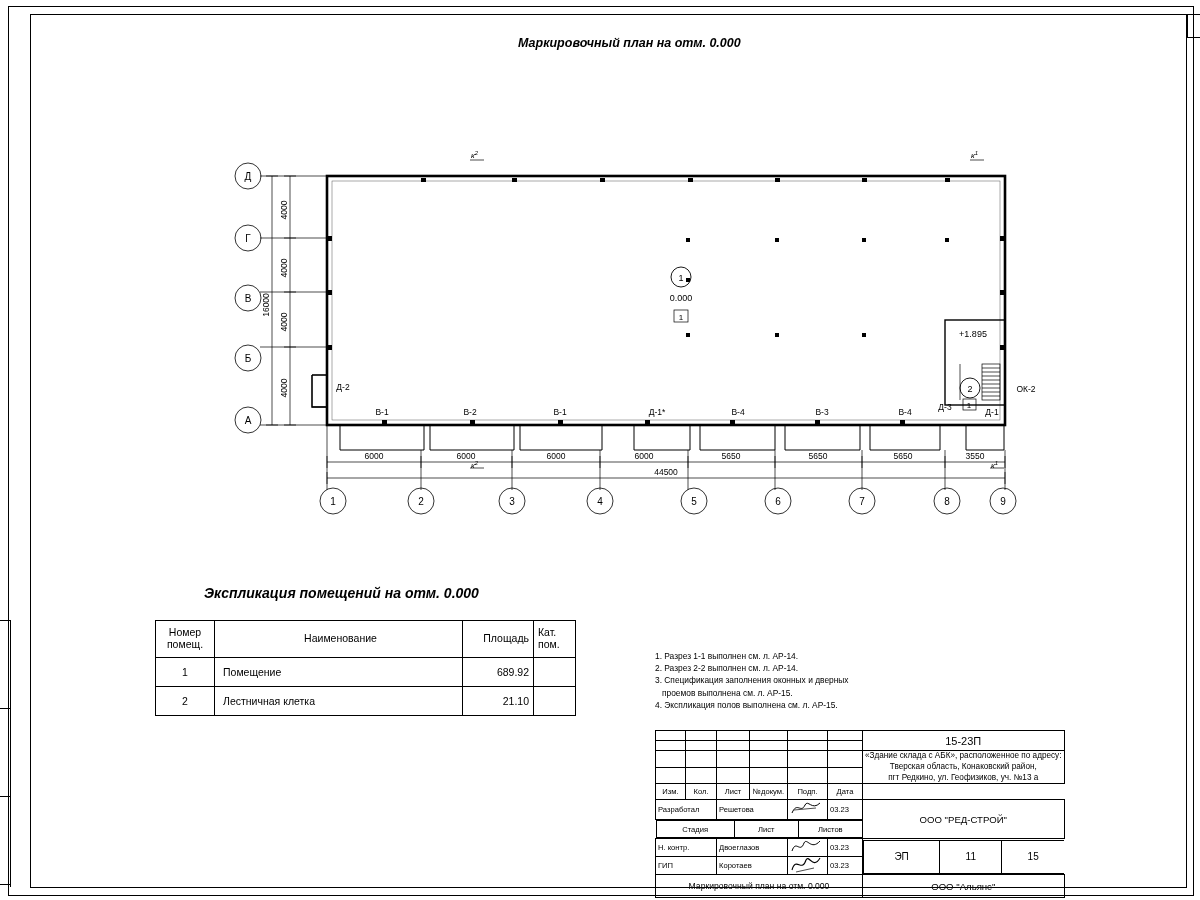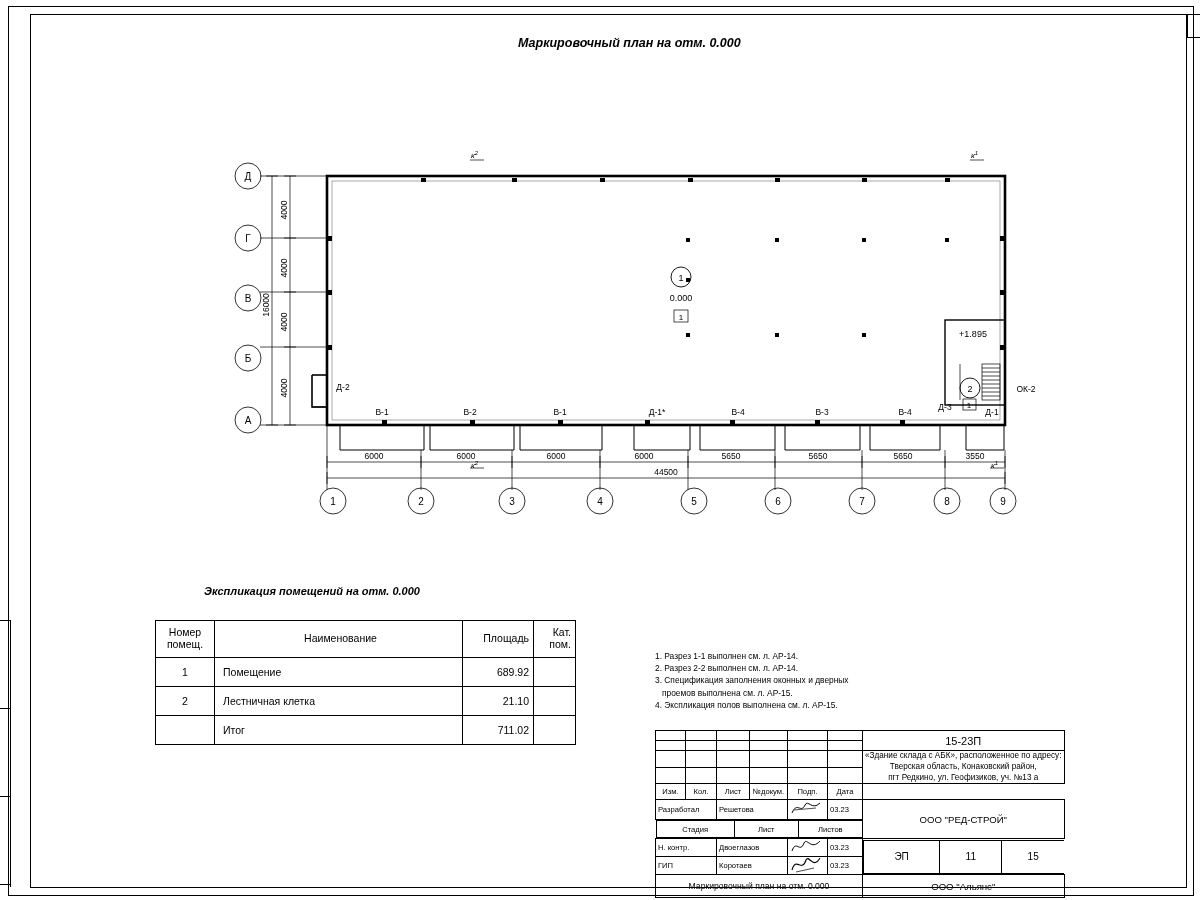--- a/index.html
+++ b/index.html
@@ -32,39 +32,39 @@
   }
 
   
   .plan-title{
     position:absolute;left:518px;top:36px;
     font-size:12.5px;font-style:italic;font-weight:bold;
     white-space:nowrap;
   }
   .expl-title{
     position:absolute;left:204px;top:585px;
-    font-size:11px;font-style:italic;font-weight:bold;
+    font-size:14px;font-style:italic;font-weight:bold;
     white-space:nowrap;
   }
 
   
   .plan{position:absolute;left:0;top:0;width:1200px;height:560px;}
 
   
   .expl-table{
     position:absolute;left:155px;top:620px;border-collapse:collapse;
     font-size:10.5px;
   }
   .expl-table td,.expl-table th{
     border:1px solid #000;padding:3px 4px;font-weight:normal;
   }
   .expl-table .c-num{width:50px;text-align:center;}
   .expl-table .c-name{width:235px;text-align:left;padding-left:8px;}
   .expl-table .c-area{width:62px;text-align:right;}
-  .expl-table .c-kat{width:33px;text-align:right;}
+  .expl-table .c-kat{width:33px;text-align:left;}
   .expl-table thead td{text-align:center;height:30px;line-height:1.1;}
   .expl-table tbody td{height:22px;}
 
   
   .notes{
     position:absolute;left:655px;top:650px;font-size:8.4px;line-height:1.45;
   }
   .notes div{white-space:nowrap;}
   .notes .ind{padding-left:7px;}
 
@@ -335,26 +335,20 @@
         <td class="c-name">Помещение</td>
         <td class="c-area">689.92</td>
         <td class="c-kat"></td>
       </tr>
       <tr>
         <td class="c-num">2</td>
         <td class="c-name">Лестничная клетка</td>
         <td class="c-area">21.10</td>
         <td class="c-kat"></td>
       </tr>
-      <tr>
-        <td class="c-num"></td>
-        <td class="c-name">Итог</td>
-        <td class="c-area">711.02</td>
-        <td class="c-kat"></td>
-      </tr>
     </tbody>
   </table>
 
   <div class="notes">
     <div>1. Разрез 1-1 выполнен см. л. АР-14.</div>
     <div>2. Разрез 2-2 выполнен см. л. АР-14.</div>
     <div>3. Спецификация заполнения оконных и дверных</div>
     <div class="ind">проемов выполнена см. л. АР-15.</div>
     <div>4. Экспликация полов выполнена см. л. АР-15.</div>
   </div>

